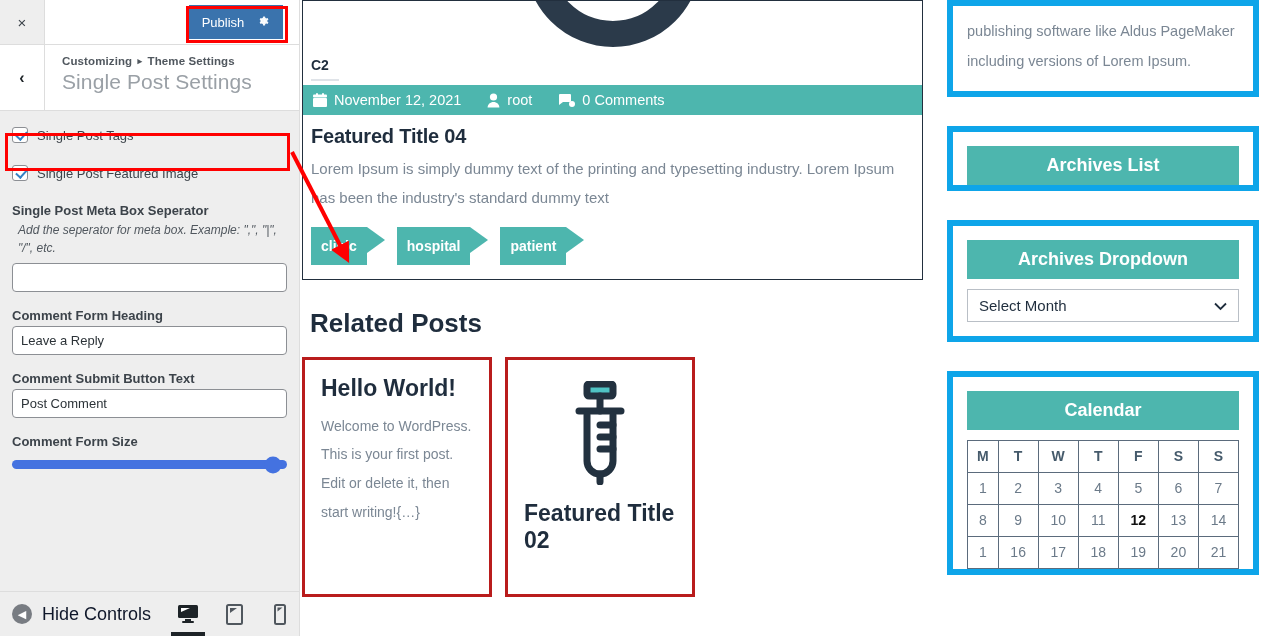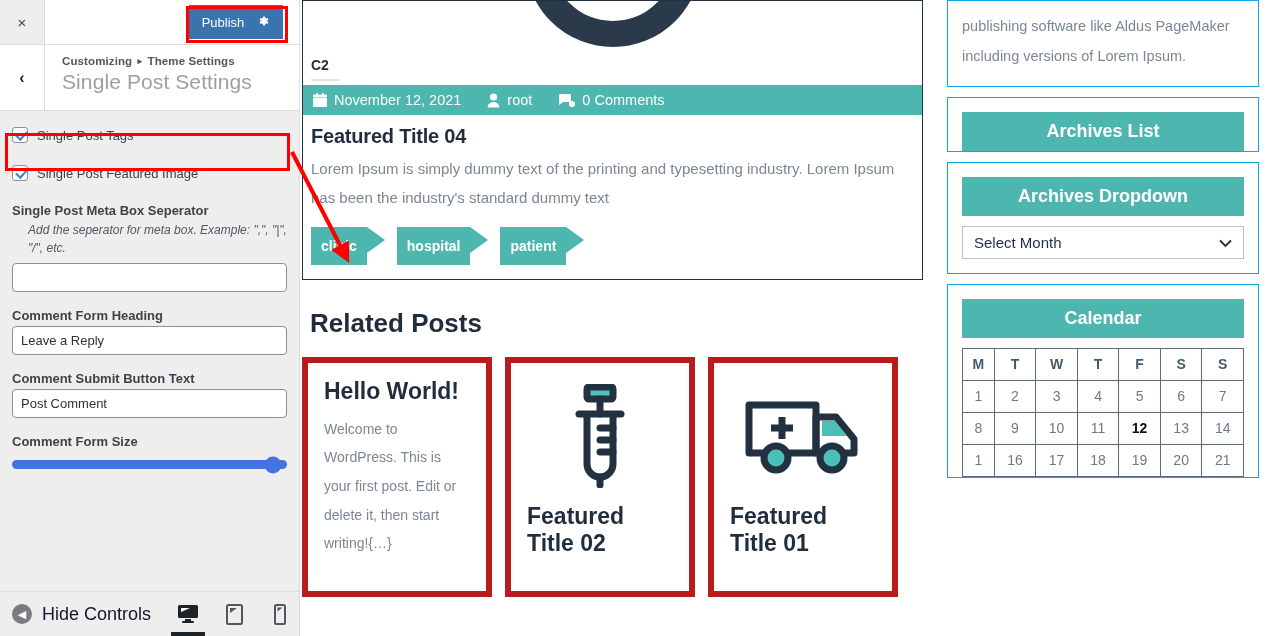--- a/index.html
+++ b/index.html
@@ -78,21 +78,21 @@
     border-width: 0 2px 2px 0; transform: rotate(42deg);
   }
   .cb-label { font-size: 13px; color: #3c434a; }
 
   .ctrl-label {
     font-size: 13px; font-weight: bold; color: #3c434a;
     padding: 14px 12px 3px 12px;
   }
   .ctrl-desc {
     font-size: 12px; font-style: italic; color: #50575e;
-    padding: 0 12px 6px 28px; line-height: 1.5;
+    padding: 0 12px 6px 18px; line-height: 1.5;
   }
   .ctrl-input { padding: 0 12px 2px 12px; }
   .ctrl-input input {
     width: 100%; height: 29px; padding: 0 8px;
     border: 1px solid #8c8f94; border-radius: 4px;
     background: #fff; font-size: 13px; color: #2c3338;
     font-family: "Liberation Sans", sans-serif;
   }
   .ctrl-slider { padding: 8px 12px 0 12px; }
   .slider-track {
@@ -177,35 +177,35 @@
     border-top: 13.5px solid transparent;
     border-bottom: 13.5px solid transparent;
   }
 
   .related-title {
     font-size: 26px; font-weight: bold; color: #1f2d3d;
     padding: 28px 8px 18px 10px;
   }
   .rel-grid { display: flex; gap: 13px; padding-left: 2px; }
   .rel-card {
-    width: 190px; border: 6px solid #b91c1c; background: #fff;
+    width: 190px; border: 3px solid #b91c1c; background: #fff;
     padding: 14px 16px; height: 240px; overflow: hidden;
   }
   .rel-heading {
     font-size: 23px; font-weight: bold; color: #1f2d3d; line-height: 1.22;
   }
   .rel-text { font-size: 14px; color: #7b8794; line-height: 2.05; margin-top: 10px; }
   .rel-icon { height: 118px; display: flex; align-items: center; justify-content: center; }
   .rel-card-title {
     font-size: 23px; font-weight: bold; color: #1f2d3d; line-height: 1.18;
     margin-top: 8px;
   }
 
   
-  .widget { border: 1px solid #0ea5e9; background: #fff; margin-bottom: 10px; }
+  .widget { border: 6px solid #0ea5e9; background: #fff; margin-bottom: 29px; }
   .widget-body { padding: 10px 14px 14px 14px; }
   .widget-text { font-size: 14.5px; color: #7b8794; line-height: 2.1; }
   .widget-head {
     background: #4db6ae; color: #fff; text-align: center;
     font-size: 18px; font-weight: bold; padding: 9px 6px;
     margin: 14px 14px 0 14px;
   }
   .arch-list { padding: 0 14px 6px 14px; }
   .arch-item {
     font-size: 15px; color: #1f2d3d; font-weight: bold;
@@ -403,34 +403,20 @@
                 <line x1="43" y1="15" x2="43" y2="30"></line>
                 <line x1="22" y1="30" x2="64" y2="30"></line>
                 <path d="M30 34v46a13 13 0 0 0 26 0V34"></path>
                 <line x1="43" y1="93" x2="43" y2="101"></line>
                 <line x1="43" y1="44" x2="56" y2="44"></line>
                 <line x1="43" y1="56" x2="56" y2="56"></line>
                 <line x1="43" y1="68" x2="56" y2="68"></line>
               </svg>
             </div>
             <div class="rel-card-title">Featured Title 02</div>
-          </div>
-          <div class="rel-card">
-            <div class="rel-icon">
-              <svg width="118" height="82" viewBox="0 0 118 82" fill="none" stroke="#22313f" stroke-width="7" stroke-linejoin="round">
-                <path d="M5 10h67v48H5z"></path>
-                <path d="M72 22h20l18 22v14H72z"></path>
-                <path d="M78 26h13l12 15H78z" fill="#4bbfb8" stroke="none"></path>
-                <circle cx="32" cy="63" r="12" fill="#4bbfb8"></circle>
-                <circle cx="88" cy="63" r="12" fill="#4bbfb8"></circle>
-                <line x1="38" y1="22" x2="38" y2="44"></line>
-                <line x1="27" y1="33" x2="49" y2="33"></line>
-              </svg>
-            </div>
-            <div class="rel-card-title">Featured Title 01</div>
           </div>
         </div>
     </div>
 
     <div class="pv-side">
 
       <div class="widget">
         <div class="widget-body">
           <div class="widget-text">publishing software like Aldus PageMaker including versions of Lorem Ipsum.</div>
         </div>

